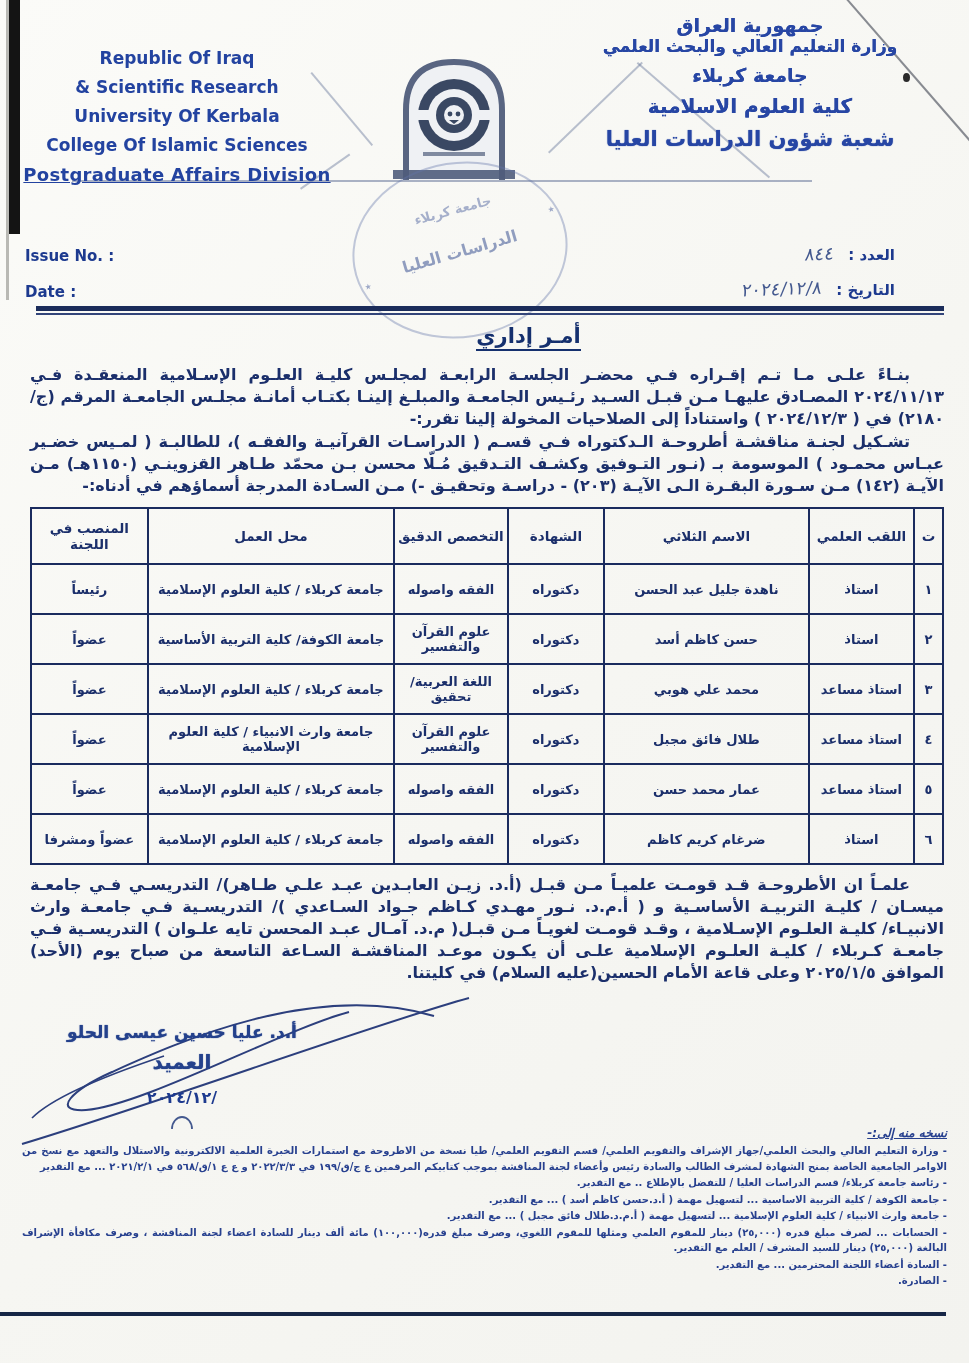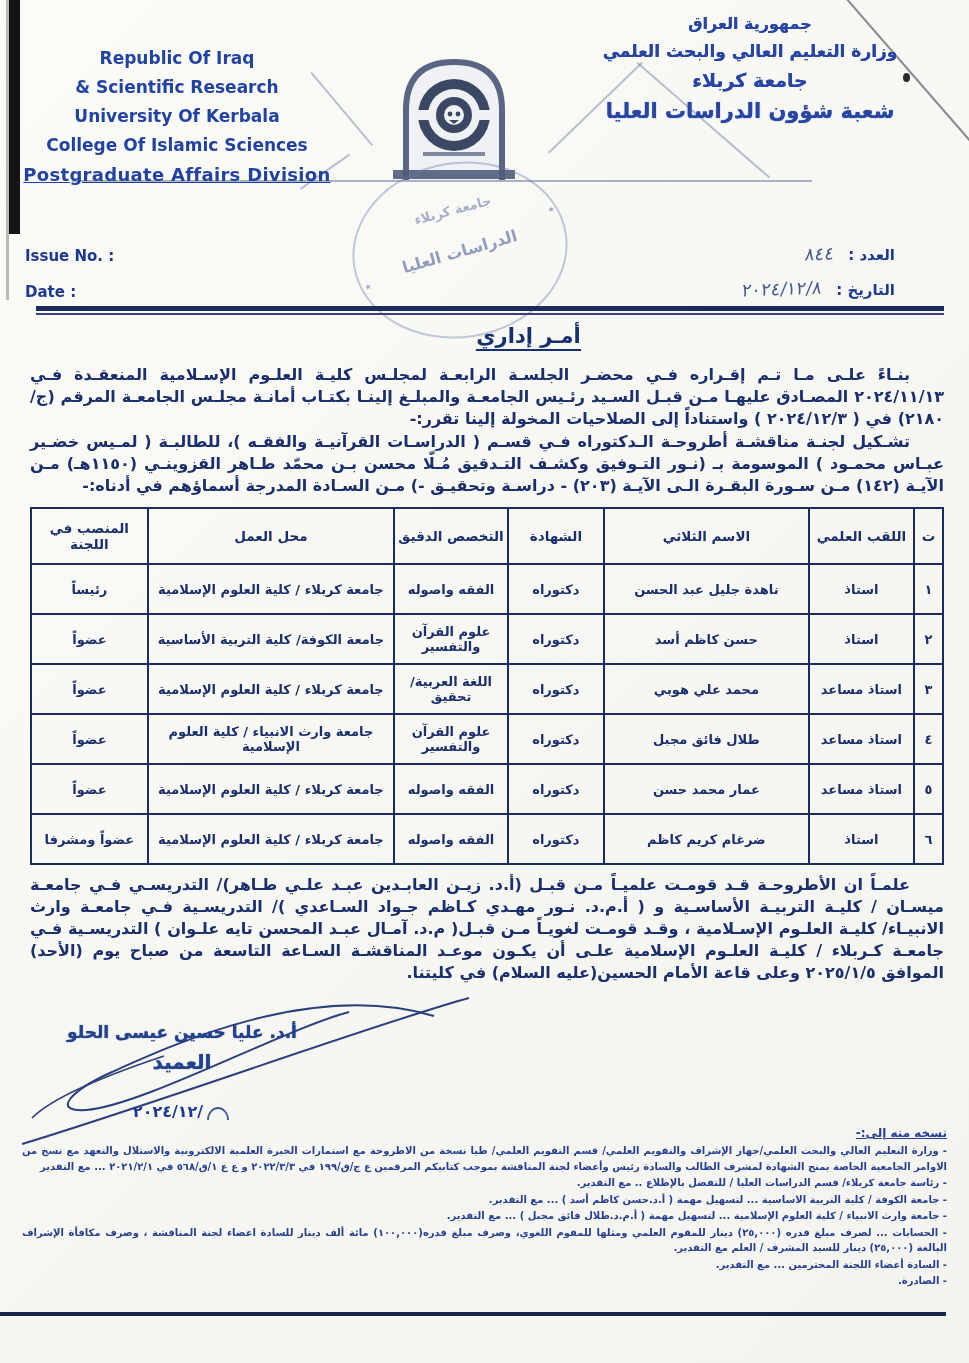--- a/index.html
+++ b/index.html
@@ -18,21 +18,21 @@
   .fold-b{left:548px;top:152px;width:130px;transform:rotate(-44deg);transform-origin:left top;}
   .fold-c{left:638px;top:62px;width:175px;transform:rotate(41deg);transform-origin:left top;}
   .fold-d{left:300px;top:188px;width:60px;transform:rotate(-35deg);transform-origin:left top;}
   .faint-hline{position:absolute;left:72px;top:180px;width:740px;height:1.6px;background:rgba(90,105,145,.5);}
   
   .en-header{position:absolute;left:18px;top:44px;width:318px;text-align:center;color:#2343a0;font-weight:700;font-size:17px;line-height:29px;}
   .en-header .l6{font-size:18px;text-decoration:underline;letter-spacing:.3px;}
   .issue-label{position:absolute;left:25px;top:247px;font-size:15px;font-weight:700;color:#1d3a8f;}
   .date-label{position:absolute;left:25px;top:283px;font-size:15px;font-weight:700;color:#1d3a8f;}
   .ar-header{position:absolute;left:590px;top:14px;width:320px;text-align:center;direction:rtl;color:#2746a4;font-weight:700;text-shadow:0 0 .6px #2746a4;}
-  .ar-header .a1{font-size:16px;margin-bottom:8px;}
+  .ar-header .a1{font-size:19px;}
   .ar-header .a2{font-size:17px;margin-bottom:8px;}
   .ar-header .a3{font-size:19px;margin-bottom:8px;}
   .ar-header .a4{font-size:20px;margin-bottom:9px;}
   .ar-header .a5{font-size:21px;text-shadow:0 0 1px #2746a4;}
   .num-row{position:absolute;direction:rtl;font-size:15px;font-weight:700;color:#1d3a8f;display:flex;gap:14px;align-items:baseline;}
   .num-row.issue{right:74px;top:243px;}
   .num-row.datea{right:74px;top:278px;}
   .handw{font-weight:400;color:#44598f;font-size:18px;transform:skewX(-8deg) rotate(-2deg);display:inline-block;letter-spacing:2px;}
   
   .logo{position:absolute;left:393px;top:52px;opacity:.88;}
@@ -55,25 +55,25 @@
   table.committee{width:100%;border-collapse:collapse;margin-top:10px;direction:rtl;table-layout:fixed;}
   table.committee th,table.committee td{border:2px solid #1a2b5e;padding:5px 3px;text-align:center;vertical-align:middle;font-size:13px;font-weight:700;color:#17296078;color:#1b2f6b;}
   table.committee th{font-size:13.5px;height:44px;margin-top:36px;}
   table.committee td{height:38px;}
   col.c-no{width:3.2%;} col.c-title{width:11.5%;} col.c-name{width:22.5%;} col.c-deg{width:10.5%;}
   col.c-spec{width:12.5%;} col.c-work{width:27%;} col.c-pos{width:12.8%;}
   
   .sig-block{position:absolute;left:48px;top:1022px;width:268px;text-align:center;direction:rtl;color:#24418c;}
   .sig-name{font-size:17px;font-weight:700;text-shadow:0 0 1.1px #24418c;letter-spacing:.5px;}
   .sig-title{font-size:20px;font-weight:700;margin-top:8px;text-shadow:0 0 1px #24418c;}
-  .sig-date{font-size:16px;font-weight:700;margin-top:26px;direction:ltr;display:flex;justify-content:center;align-items:center;gap:2px;color:#1d3a8f;}
+  .sig-date{font-size:16px;font-weight:700;margin-top:14px;direction:ltr;display:flex;justify-content:center;align-items:center;gap:2px;color:#1d3a8f;flex-direction:column;}
   .sig-svg{position:absolute;left:14px;top:986px;pointer-events:none;}
   
   .dist{position:absolute;left:22px;top:1126px;width:925px;direction:rtl;color:#27408f;}
-  .dist-head{font-size:12px;font-weight:700;text-decoration:underline;margin-bottom:3px;}
+  .dist-head{font-size:12px;font-weight:700;text-decoration:underline;margin-bottom:3px;font-style:italic;}
   .dist-item{font-size:10px;font-weight:700;line-height:15.5px;text-align:justify;margin-bottom:1px;}
   
   .footer-line{position:absolute;left:95px;top:1324px;width:620px;display:flex;align-items:baseline;justify-content:center;gap:14px;}
   .footer-email{font-size:14px;font-weight:700;color:#2a50b0;text-decoration:underline;font-family:"DejaVu Sans",sans-serif;}
   .footer-org{font-size:14.5px;font-weight:700;color:#16306f;direction:rtl;text-shadow:0 0 .7px #16306f;}
 </style>
 </head>
 <body>
 
 <div class="page">
@@ -120,20 +120,21 @@
     <div class="s1">جامعة كربلاء</div>
     <div class="s2">الدراسات العليا</div>
     <div class="star-l">٭</div>
     <div class="star-r">٭</div>
   </div>
 
   <div class="ar-header">
     <div class="a1">جمهورية العراق</div>
     <div class="a2">وزارة التعليم العالي والبحث العلمي</div>
     <div class="a3">جامعة كربلاء</div>
+    <div class="a4">كلية العلوم الاسلامية</div>
     <div class="a5">شعبة شؤون الدراسات العليا</div>
   </div>
 
   <div class="num-row issue">
     <span>العدد :</span>
     <span class="handw">٨٤٤</span>
   </div>
   <div class="num-row datea">
     <span>التاريخ :</span>
     <span class="handw" dir="ltr">٢٠٢٤/١٢/٨</span>

